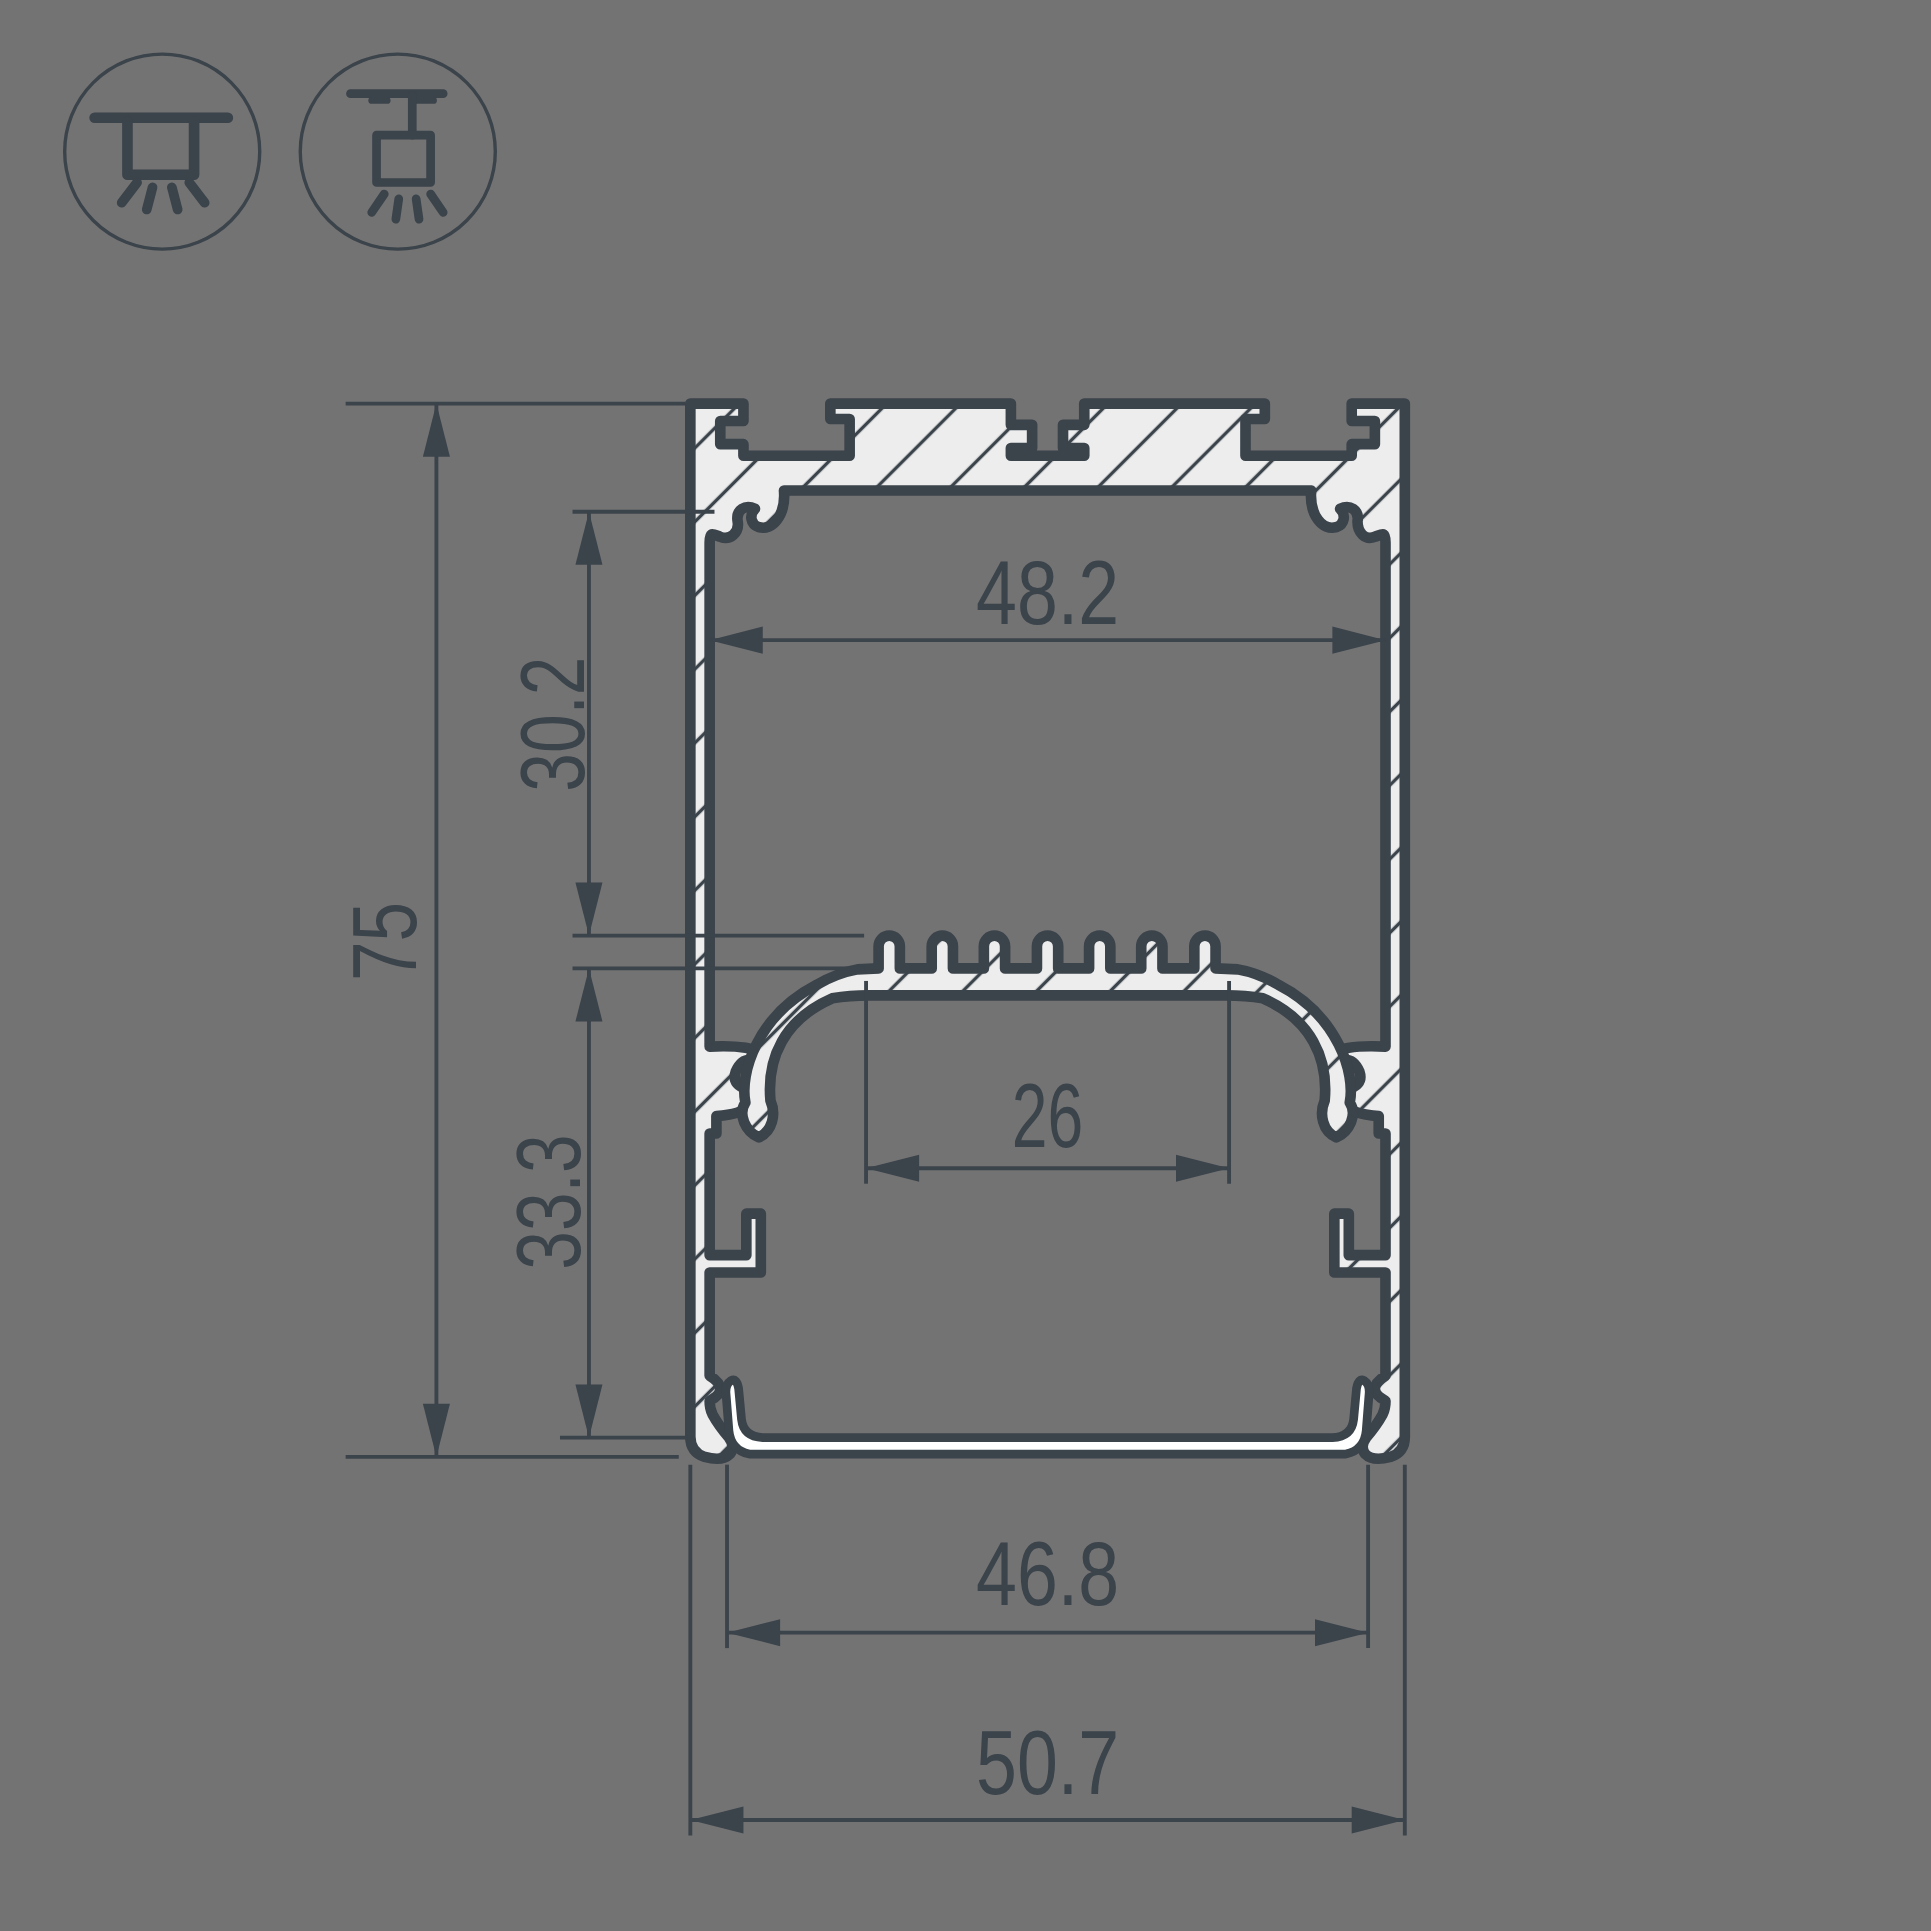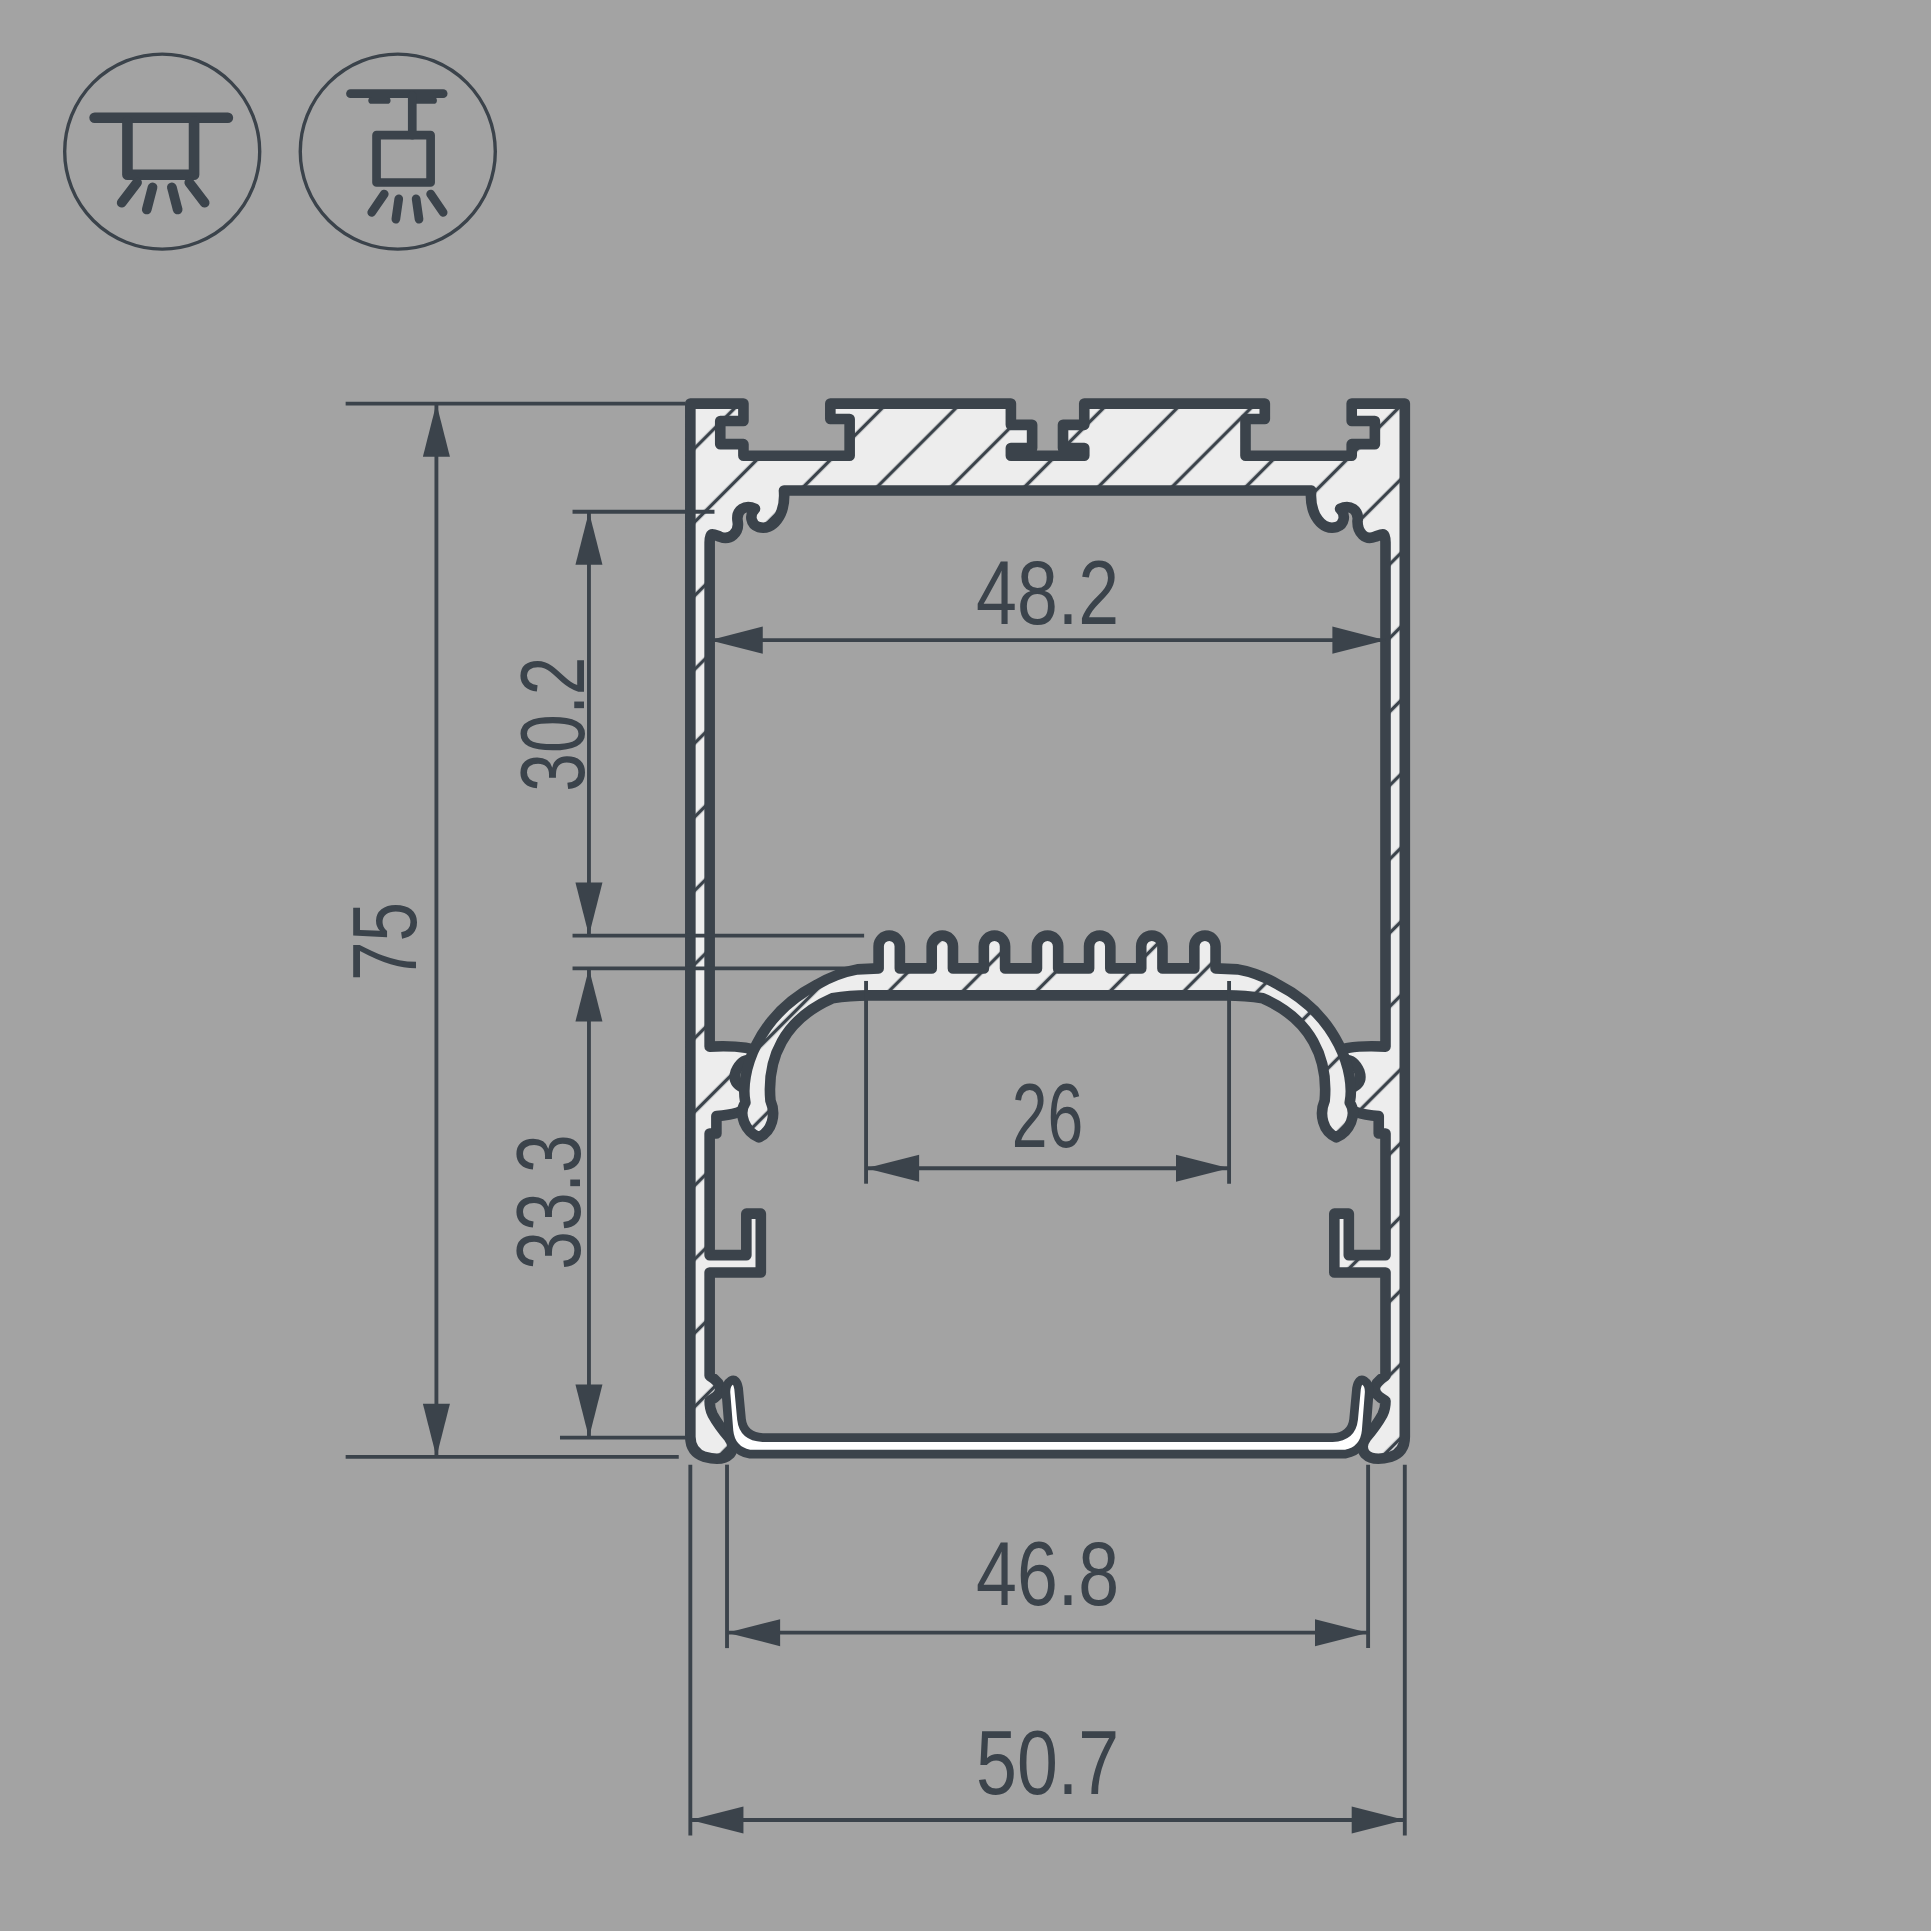--- a/index.html
+++ b/index.html
@@ -1,16 +1,16 @@
 <!DOCTYPE html>
 <html><head>
 <meta charset="utf-8">
 <style>
   html,body{margin:0;padding:0;background:#ffffff;}
-  .canvas{position:relative;width:1931px;height:1931px;background:#a3a3a3;overflow:hidden;}
+  .canvas{position:relative;width:1931px;height:1931px;background:#737373;overflow:hidden;}
   svg{display:block;}
   text{font-family:"Liberation Sans","DejaVu Sans",sans-serif;fill:#3B434B;}
   .dim-text{font-size:95px;letter-spacing:0px;}
   .outline{stroke:#3B434B;stroke-width:11;stroke-linejoin:round;stroke-linecap:round;}
   .thinline{stroke:#3B434B;stroke-width:4;fill:none;}
   .arrow{fill:#3B434B;stroke:none;}
   .iconstroke{stroke:#3B434B;fill:none;stroke-linecap:round;stroke-linejoin:round;}
 </style>
 </head>
 <body>

